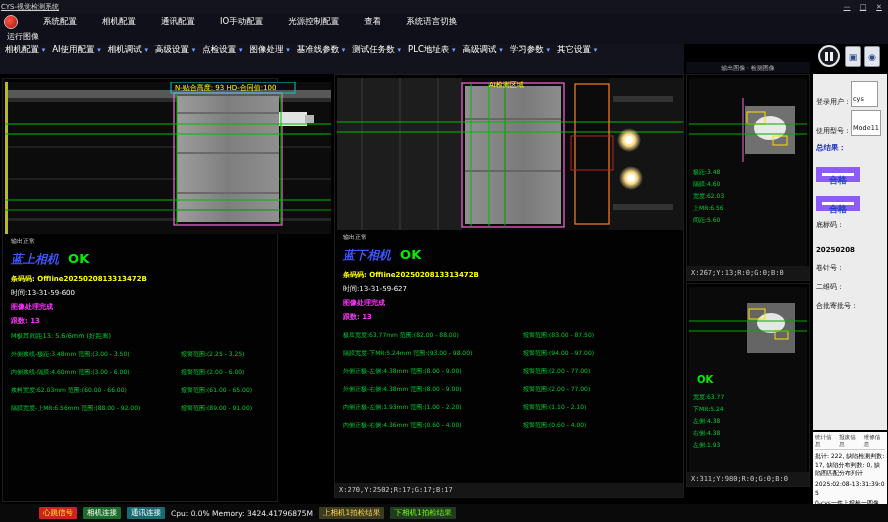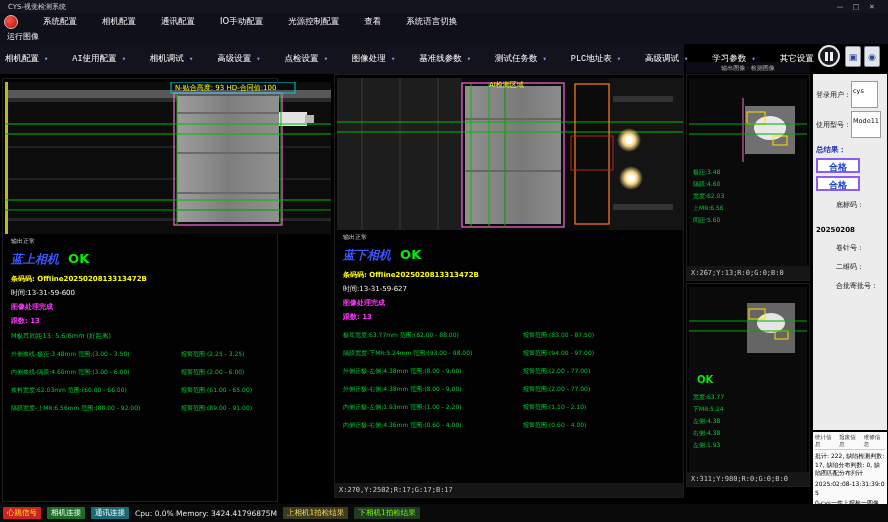--- a/index.html
+++ b/index.html
@@ -2,32 +2,32 @@
 <html><head>
 <meta charset="utf-8">
 <style>
   * { margin:0; padding:0; box-sizing:border-box; }
   body { background:#333; font-family:"DejaVu Sans", sans-serif; }
   .window { position:relative; width:888px; height:522px; background:#000; overflow:hidden;
             font-family:"DejaVu Sans", sans-serif; color:#fff; margin:0 auto; }
 
   
   .titlebar { position:absolute; left:0; top:0; right:0; height:13px; background:#14141f;
-              display:flex; align-items:center; padding:0 8px; font-size:7px; color:#cfcfcf; }
+              display:flex; align-items:center; padding:0 1px; font-size:7px; color:#cfcfcf;text-decoration:underline; }
   .titlebar .spacer { flex:1; }
   .winctl { width:16px; text-align:center; font-size:7px; color:#bbb; cursor:default; }
   .menubar { position:absolute; left:0; top:13px; right:0; height:18px; background:#10101a;
              display:flex; align-items:center; gap:25px; padding-left:4px; font-size:8.5px; }
   .logo { width:14px; height:14px; border-radius:50%; background:radial-gradient(circle at 35% 35%, #ff5544, #a81010);
           border:1px solid #e0c0b0; flex:0 0 auto; }
   .menu-item { color:#f0f0f0; cursor:default; white-space:nowrap; }
   .viewtab-row { position:absolute; left:0; top:31px; right:0; height:13px; background:#10101a;font-family:Liberation Mono, monospace; }
   .viewtab { position:absolute; left:7px; top:0; font-size:8px; color:#e8e8e8; }
   .toolbar { position:absolute; left:0; top:44px; width:684px; height:30px; background:#13131d;
-             display:flex; align-items:center; gap:24px; padding-left:5px; font-size:8.5px;font-family:Liberation Mono, monospace; }
+             display:flex; gap:7px; padding-left:5px; font-size:8.5px; }
   .tool-btn { color:#fff; white-space:nowrap; cursor:default; }
   .tool-btn .arr { color:#7aa0ff; font-size:7px; }
   .rt-strip { position:absolute; left:686px; top:62px; width:124px; height:11px; font-size:6px;
               color:#b5b5b5; text-align:center; line-height:11px; background:#0c0c14; }
 
   .pause-btn { position:absolute; left:818px; top:45px; width:22px; height:22px; border-radius:50%;
                background:#191922; border:2px solid #e6e6e6; display:flex; align-items:center;
                justify-content:center; gap:2px; }
   .pause-btn i { display:block; width:3px; height:9px; background:#f2f2f2; }
   .mini-btn { position:absolute; top:46px; width:16px; height:21px; background:#e3e6ec;
@@ -54,41 +54,41 @@
   .time { color:#f2f2f2; font-size:7px; margin-top:4px; }
   .mag { color:#ff33ff; font-size:7px; margin-top:4px; font-weight:bold; }
   .extra { color:#00cc33; font-size:6.5px; margin-top:6px; }
   .mrow { display:flex; font-size:6px; color:#00cc33; margin-top:9px; white-space:nowrap; }
   .panel-left .mrow .l { width:170px; } .panel-left .mrow .r { flex:1; }
   .panel-mid  .mrow .l { width:180px; } .panel-mid  .mrow .r { flex:1; }
 
   
   .panel-info { position:absolute; left:813px; top:74px; width:74px; height:356px;
                 background:#ececec; color:#222; font-size:7px; padding:4px 3px; }
-  .f-row { display:flex; align-items:center; margin-top:3px; }
+  .f-row { display:flex; align-items:flex-end; margin-top:3px; }
   .f-label { color:#222; white-space:nowrap; }
-  .f-box { background:#fff; border:1px solid #9a9a9a; min-width:27px; height:27px;
-           line-height:10px; padding:4px 1px; font-size:6.5px; color:#111; }
+  .f-box { background:#fff; border:1px solid #9a9a9a; min-width:27px; height:15px;
+           line-height:10px; padding:12px 1px; font-size:6.5px; color:#111; }
   .total-label { color:#2233bb; font-weight:bold; margin-top:7px; font-size:7.5px; }
-  .res-box { width:44px; height:15px; background:#fff; border:2px solid #8b5cf6; color:#2244cc;
-             font-weight:bold; font-size:9px; text-align:center; line-height:14px; margin-top:3px; }
-  .plain-label { margin-top:9px; color:#111;margin-left:20px; }
+  .res-box { width:44px; height:15px; background:#fff; border:6px solid #8b5cf6; color:#2244cc;
+             font-weight:bold; font-size:9px; text-align:center; line-height:14px; margin-top:14px; }
+  .plain-label { margin-top:9px; color:#111; }
   .plain-value { margin-top:16px; color:#000;font-weight:bold; }
 
   .panel-stats { position:absolute; left:813px; top:432px; width:74px; height:72px;
                  background:#fafafa; color:#111; padding:2px 2px; }
   .stats-tabs { display:flex; gap:3px; font-size:5.5px; color:#333; border-bottom:1px solid #ccc;
                 padding-bottom:1px; }
   .stats-line { font-size:6px; line-height:1.45; margin-top:2px; word-break:break-all; color:#000; }
 
   
   .statusbar { position:absolute; left:0; top:504px; right:0; height:18px; background:#0a0a0a;
                display:flex; align-items:center; gap:6px; padding:0 3px; font-size:7.5px; }
   .badge { padding:1px 4px; border-radius:1px; white-space:nowrap; }
-  .badge-red { background:#cc2222; color:#ffee00; }
+  .badge-red { background:#cc2222; color:#ffee00;margin-left:36px; }
   .badge-green { background:#1d6d2a; color:#fff; }
   .badge-teal { background:#1a6a74; color:#fff; }
   .cpu-text { color:#e6e6e6; white-space:nowrap; }
   .badge-upper { background:#3c3c22; color:#ffd84d; }
   .badge-lower { background:#1f3c22; color:#7cfc00; }
 
   svg text { font-family:"DejaVu Sans", sans-serif; }
 </style>
 </head>
 <body>

